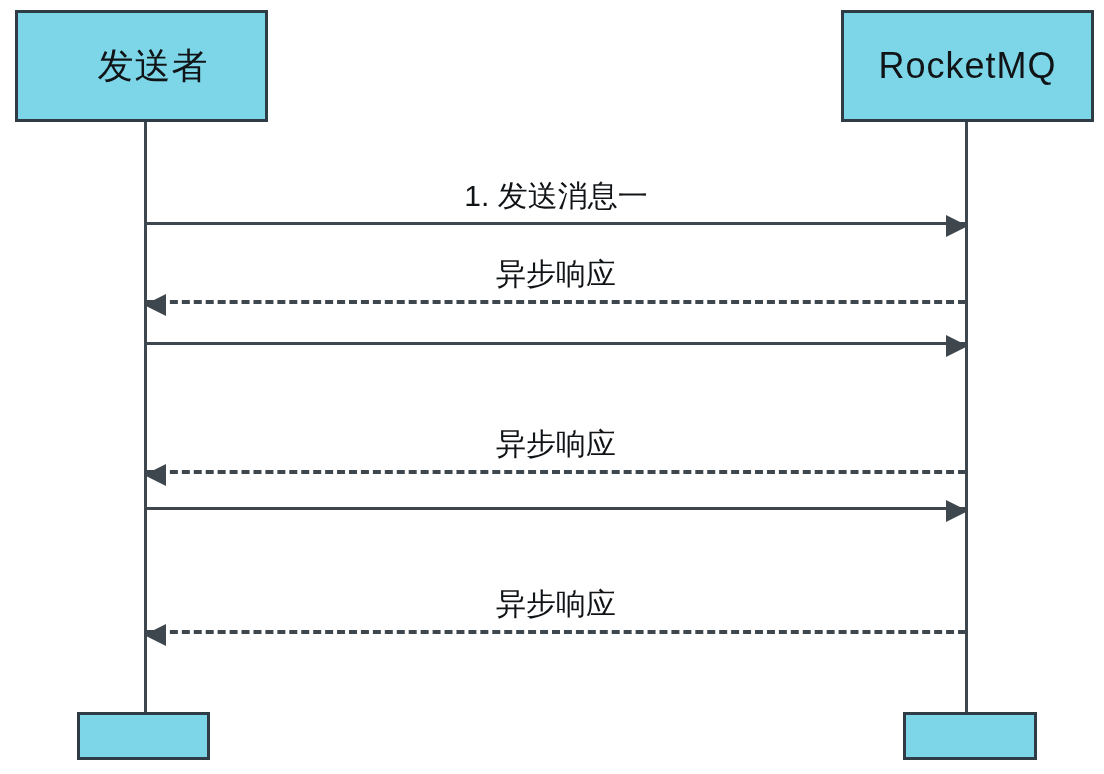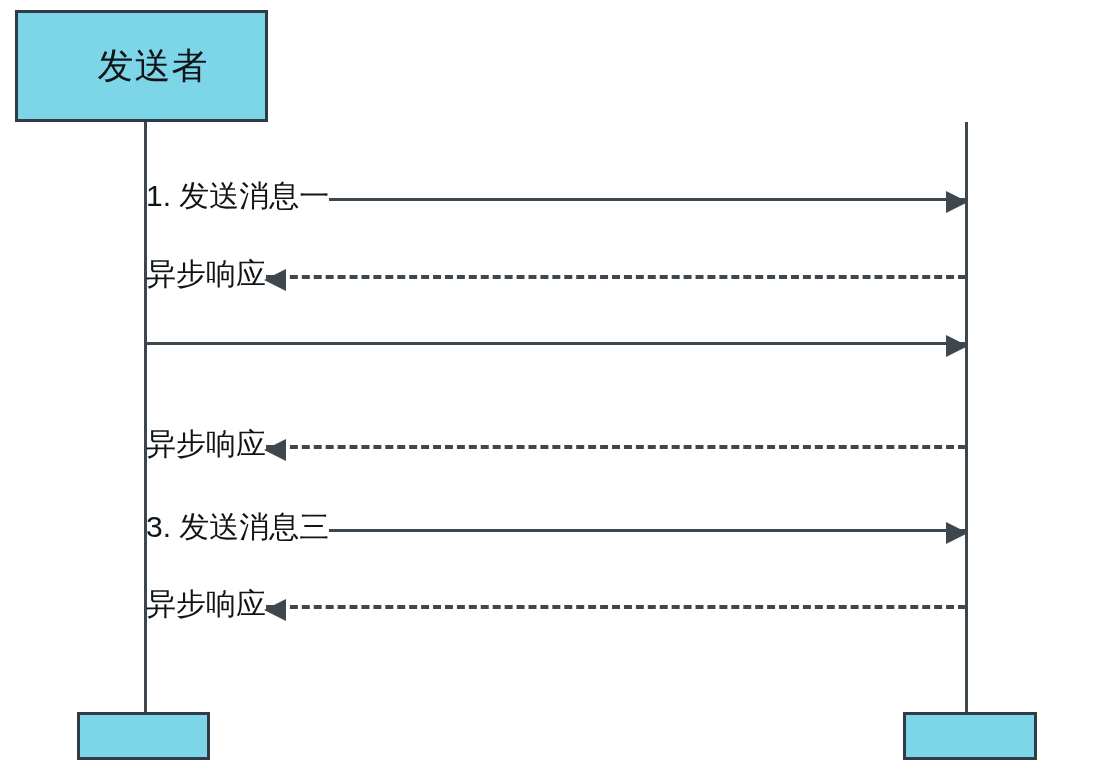--- a/index.html
+++ b/index.html
@@ -50,21 +50,21 @@
     background:var(--actor-fill);
     border:3px solid var(--actor-border);
   }
   .endbox.left{left:77px;width:133px;}
   .endbox.right{left:903px;width:134px;}
   .msg{
     position:absolute;
     left:146px;
     width:820px;
     display:flex;
-    flex-direction:row;
+    flex-direction:column;
     align-items:center;
   }
   .msg .msg-label{
     font-size:30px;
     line-height:40px;
     height:40px;
     margin-bottom:6px;
     color:var(--text);
     white-space:nowrap;
   }
@@ -99,20 +99,23 @@
   .m6{top:584px;}
 </style>
 </head>
 <body>
 
 <div class="canvas">
 
   <div class="actor left">
     <span>发送者</span>
   </div>
+  <div class="actor right">
+    <span>RocketMQ</span>
+  </div>
 
   <div class="lifeline left"></div>
   <div class="lifeline right"></div>
 
   <div class="msg solid to-right m1">
     <div class="msg-label">1. 发送消息一</div>
     <div class="msg-line">
       <div class="arrowhead"></div>
     </div>
   </div>
@@ -131,21 +134,20 @@
   </div>
 
   <div class="msg dashed to-left m4">
     <div class="msg-label">异步响应</div>
     <div class="msg-line">
       <div class="arrowhead"></div>
     </div>
   </div>
 
   <div class="msg solid to-right m5">
-    <div class="msg-label">3. 发送消息三</div>
     <div class="msg-line">
       <div class="arrowhead"></div>
     </div>
   </div>
 
   <div class="msg dashed to-left m6">
     <div class="msg-label">异步响应</div>
     <div class="msg-line">
       <div class="arrowhead"></div>
     </div>

